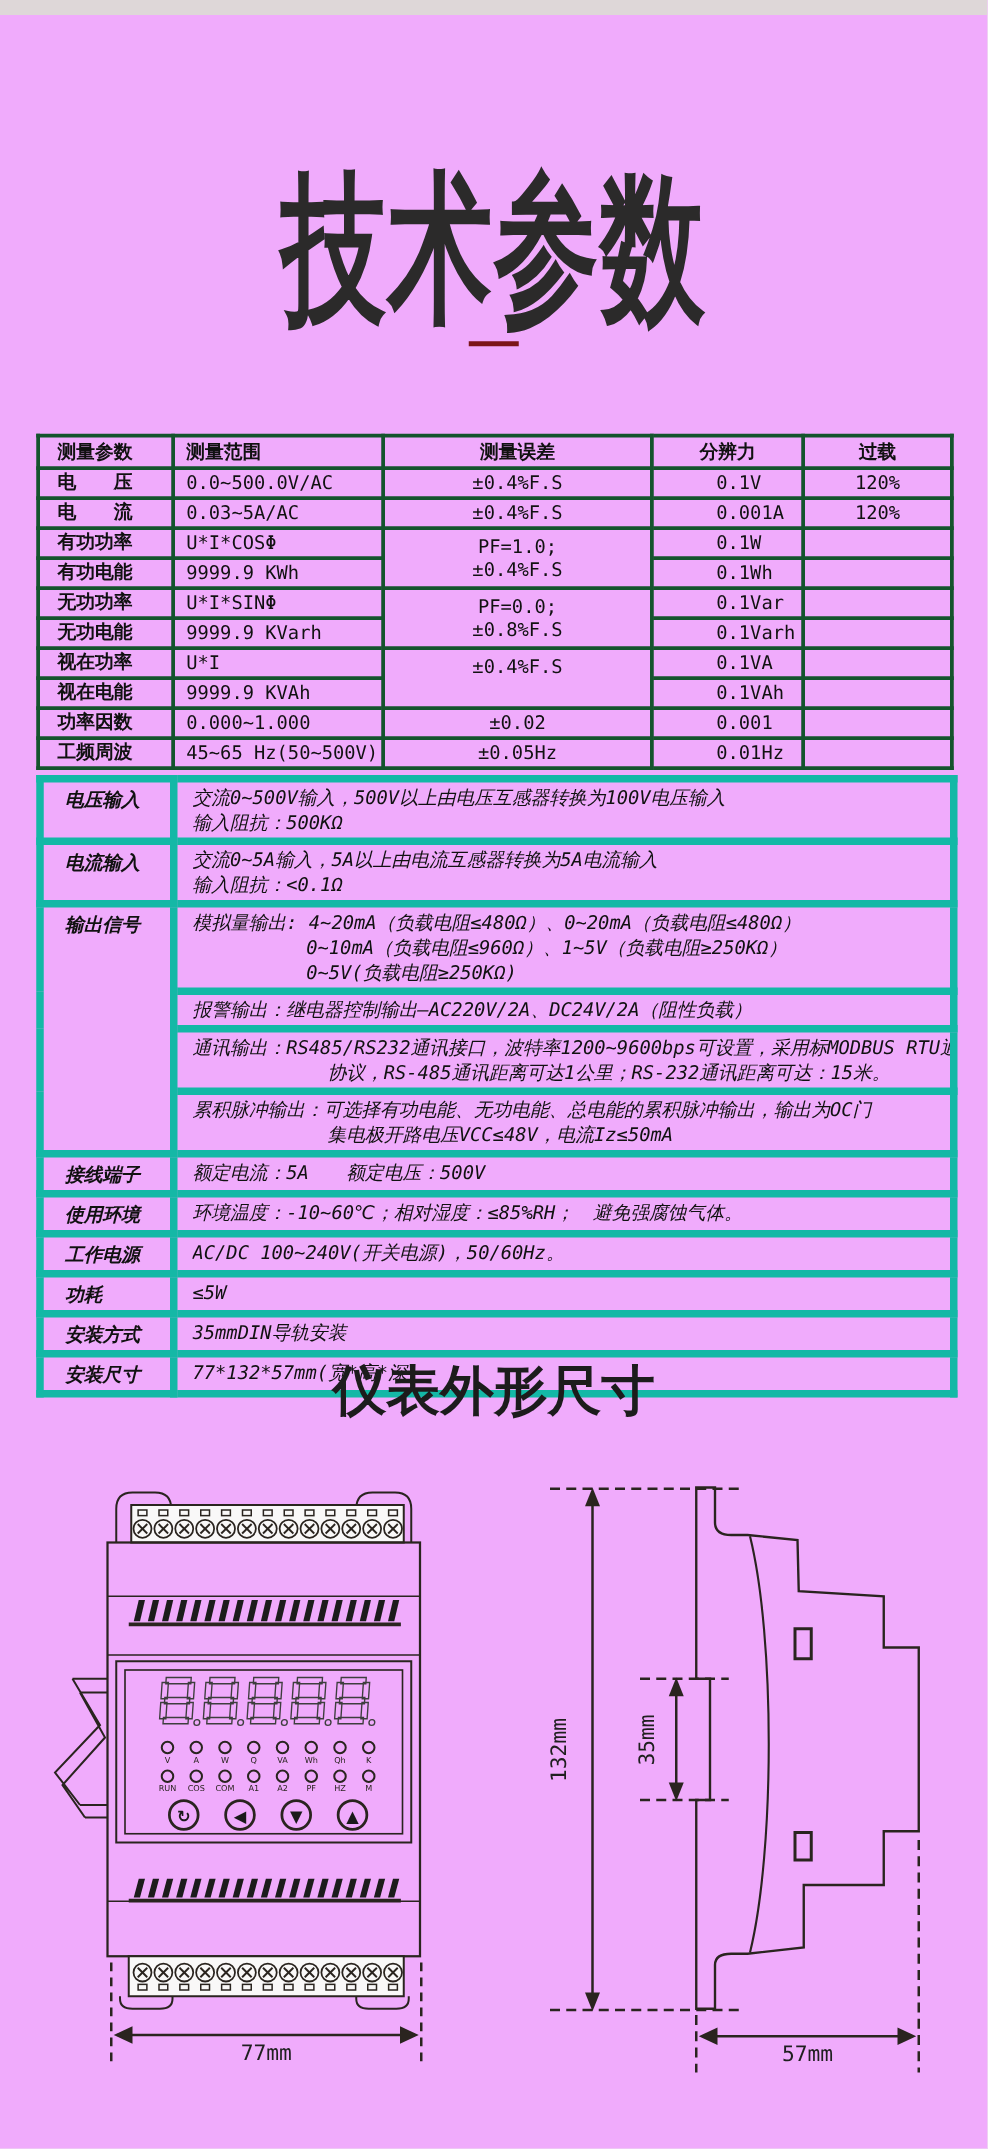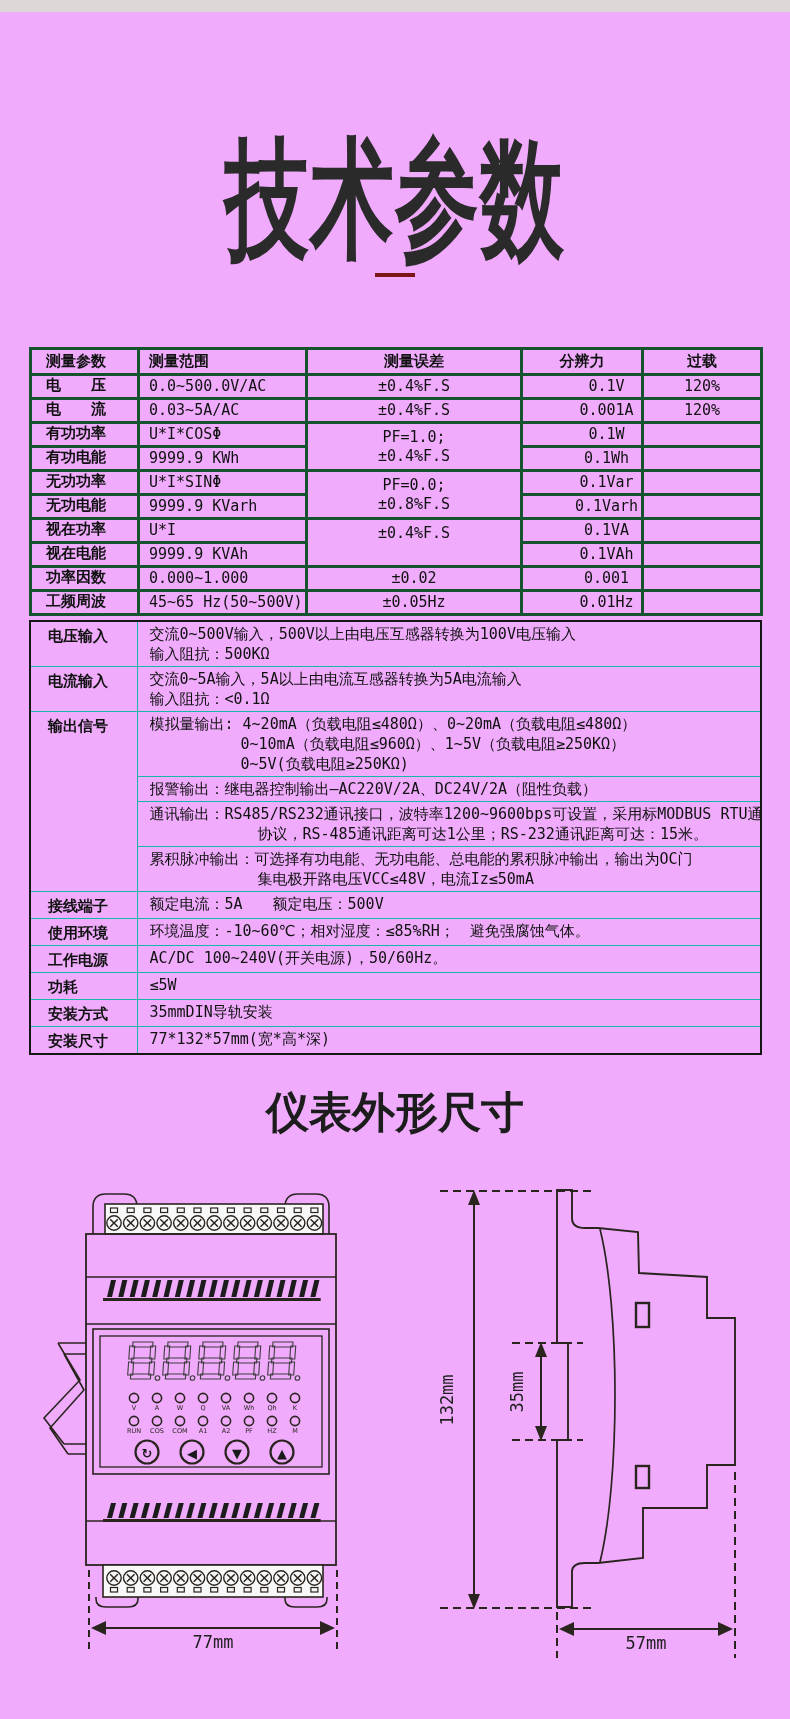--- a/index.html
+++ b/index.html
@@ -13,25 +13,25 @@
   .h2{position:absolute;top:1084px;left:0;width:790px;text-align:center;
       font-size:43px;font-weight:bold;color:#1c1c1c;}
   table{border-collapse:collapse;position:absolute;left:29px;table-layout:fixed;
         font-family:"DejaVu Sans Mono","DejaVu Sans",sans-serif;color:#111;}
   .t1{top:347px;width:731px;border:2px solid #161616;}
   .t1 td{border:3px solid #14532d;height:19px;font-size:15px;line-height:19px;overflow:hidden;white-space:nowrap;}
   .t1 tr.hd td{height:21px;font-weight:bold;}
   td.c{text-align:center;}
   td.p1{padding-left:14px;}
   td.p2{padding-left:9px;margin-top:48px;}
-  td.p4{padding-left:50px;text-align:center;}
+  td.p4{padding-left:50px;}
   td.b{font-weight:bold;font-family:Liberation Mono, monospace;}
   .rs div{height:19px;line-height:19px;text-align:center;}
   .dt{top:620px;width:731px;border:2px solid #161616;}
-  .dt td{border:1px solid #14b8a6;vertical-align:top;padding:2px 0;}
+  .dt td{border:6px solid #14b8a6;vertical-align:top;padding:2px 0;font-style:italic;}
   .dt td.lbl{padding-left:17px;font-weight:bold;font-size:15px;line-height:20px;padding-top:4px;}
   .dt td.cnt{padding-left:12px;}
   .line{line-height:20px;font-size:15px;white-space:nowrap;overflow:hidden;}
   .ind1{padding-left:91px;}
   .ind2{padding-left:108px;}
   #dwg{position:absolute;top:1080px;left:0;}
 </style>
 </head>
 <body>
 

